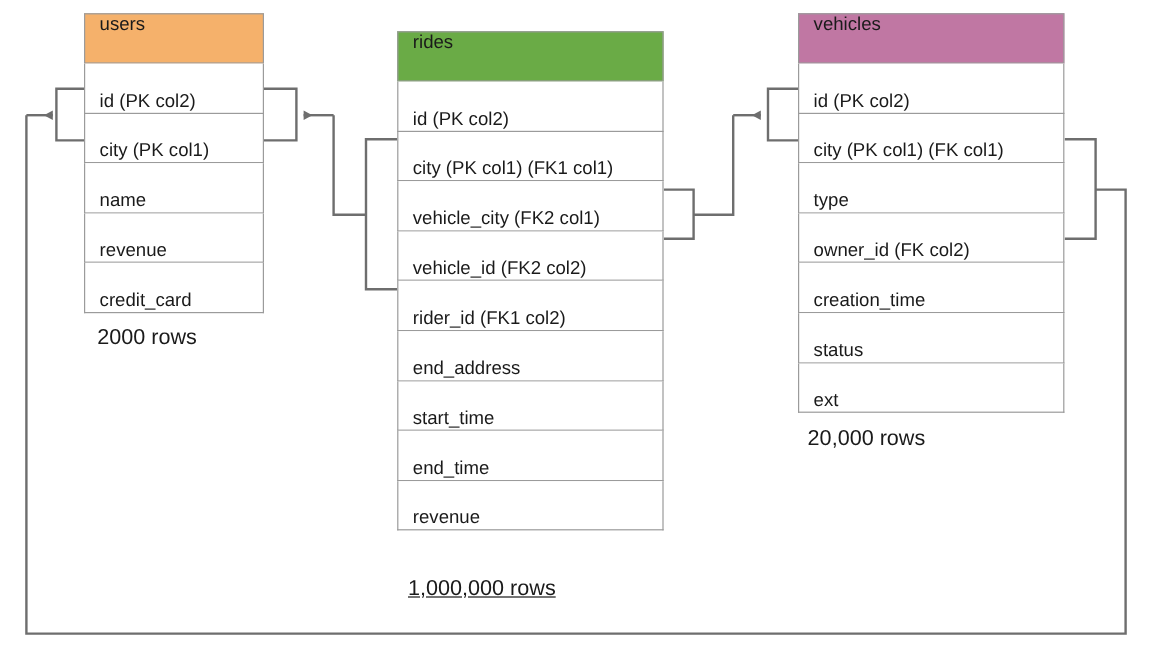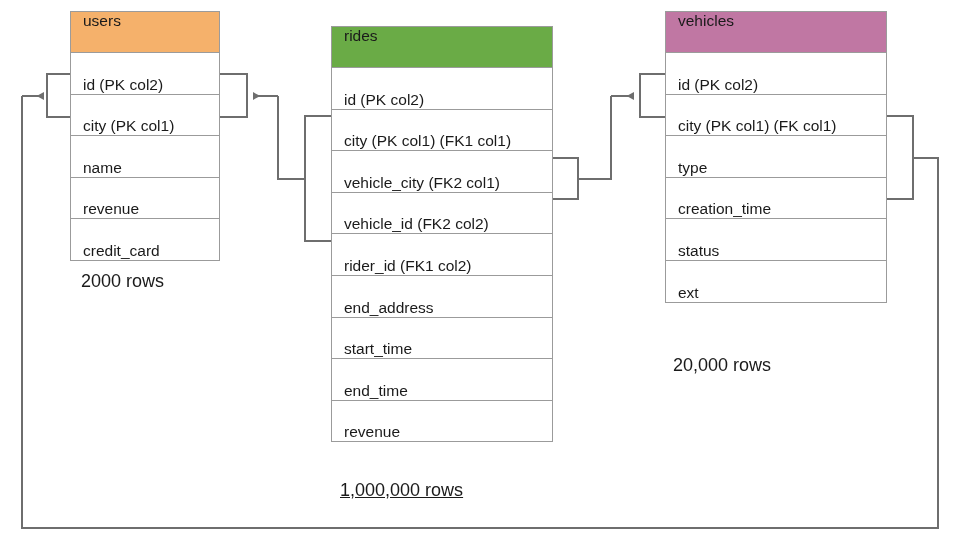--- a/index.html
+++ b/index.html
@@ -162,20 +162,23 @@
     <div class="entity-row">
       <span>id (PK col2)</span>
     </div>
     <div class="entity-row">
       <span>city (PK col1) (FK col1)</span>
     </div>
     <div class="entity-row">
       <span>type</span>
     </div>
     <div class="entity-row">
+      <span>owner_id (FK col2)</span>
+    </div>
+    <div class="entity-row">
       <span>creation_time</span>
     </div>
     <div class="entity-row">
       <span>status</span>
     </div>
     <div class="entity-row">
       <span>ext</span>
     </div>
   </div>
   <div class="rowcount" style="left:673px; top:355px;">20,000 rows</div>

